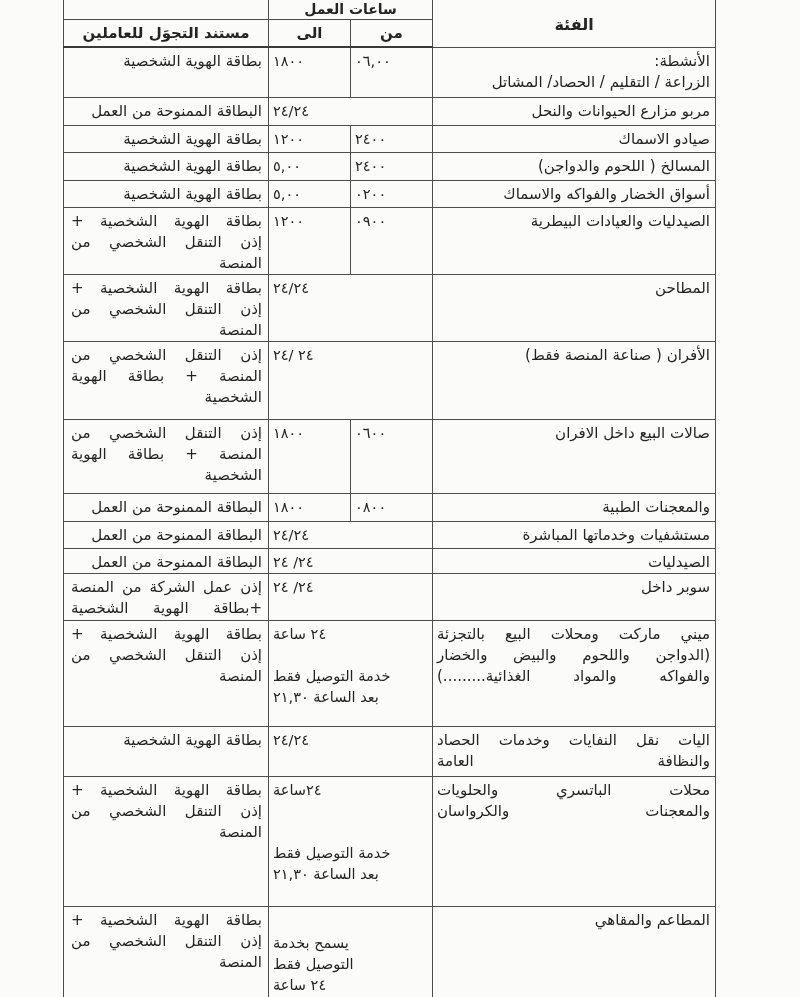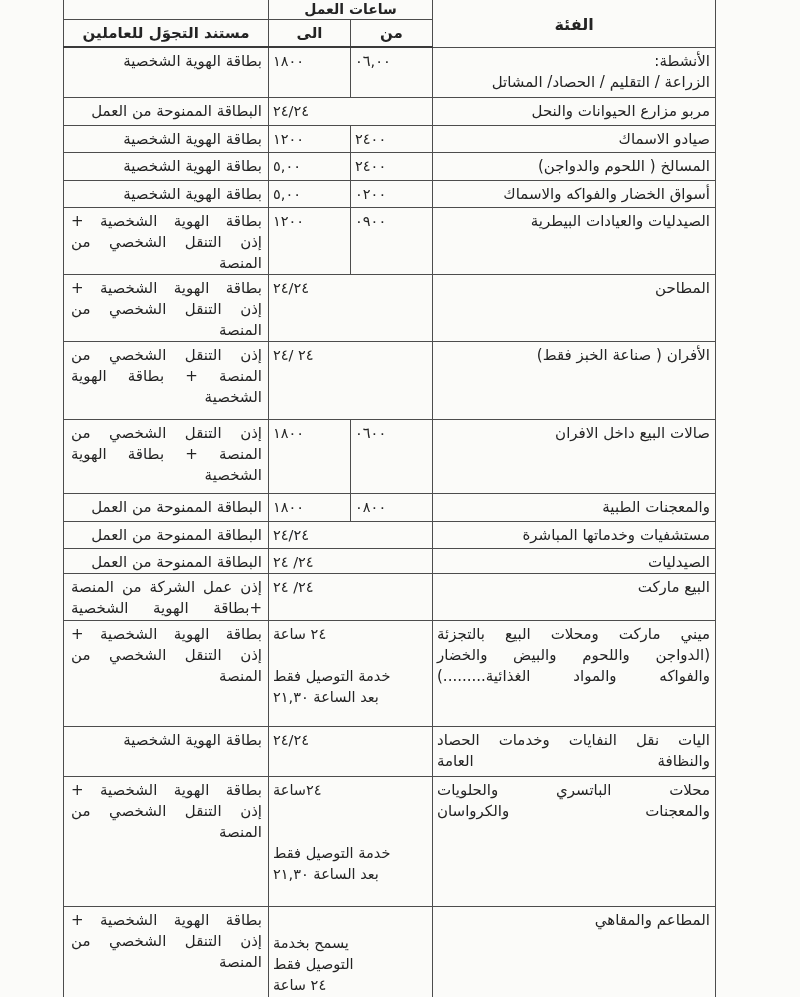--- a/index.html
+++ b/index.html
@@ -113,21 +113,21 @@
 
     <tr style="height:67px">
       <td class="cat">المطاحن</td>
       <td colspan="2" class="num">٢٤/٢٤</td>
       <td class="permit pre ml just">بطاقة الهوية الشخصية +
 إذن التنقل الشخصي من
 المنصة</td>
     </tr>
 
     <tr style="height:78px">
-      <td class="cat">الأفران ( صناعة الخبز فقط)</td>
+      <td class="cat">الأفران ( صناعة المنصة فقط)</td>
       <td colspan="2" class="num">٢٤ /٢٤</td>
       <td class="permit pre ml just">إذن التنقل الشخصي من
 المنصة + بطاقة الهوية
 الشخصية</td>
     </tr>
 
     <tr style="height:74px">
       <td class="cat">صالات البيع داخل الافران</td>
       <td class="num">٠٦٠٠</td>
       <td class="num">١٨٠٠</td>
@@ -149,21 +149,21 @@
       <td class="permit">البطاقة الممنوحة من العمل</td>
     </tr>
 
     <tr style="height:23px">
       <td class="cat">الصيدليات</td>
       <td colspan="2" class="num">٢٤/ ٢٤</td>
       <td class="permit">البطاقة الممنوحة من العمل</td>
     </tr>
 
     <tr style="height:47px">
-      <td class="cat">البيع ماركت</td>
+      <td class="cat">سوبر داخل</td>
       <td colspan="2" class="num">٢٤/ ٢٤</td>
       <td class="permit pre ml just">إذن عمل الشركة من المنصة
 +بطاقة الهوية الشخصية</td>
     </tr>
 
     <tr style="height:106px">
       <td class="cat pre ml just">ميني ماركت ومحلات البيع بالتجزئة
 (الدواجن واللحوم والبيض والخضار
 والفواكه والمواد الغذائية.........)</td>
       <td colspan="2" class="num pre ml">٢٤ ساعة

